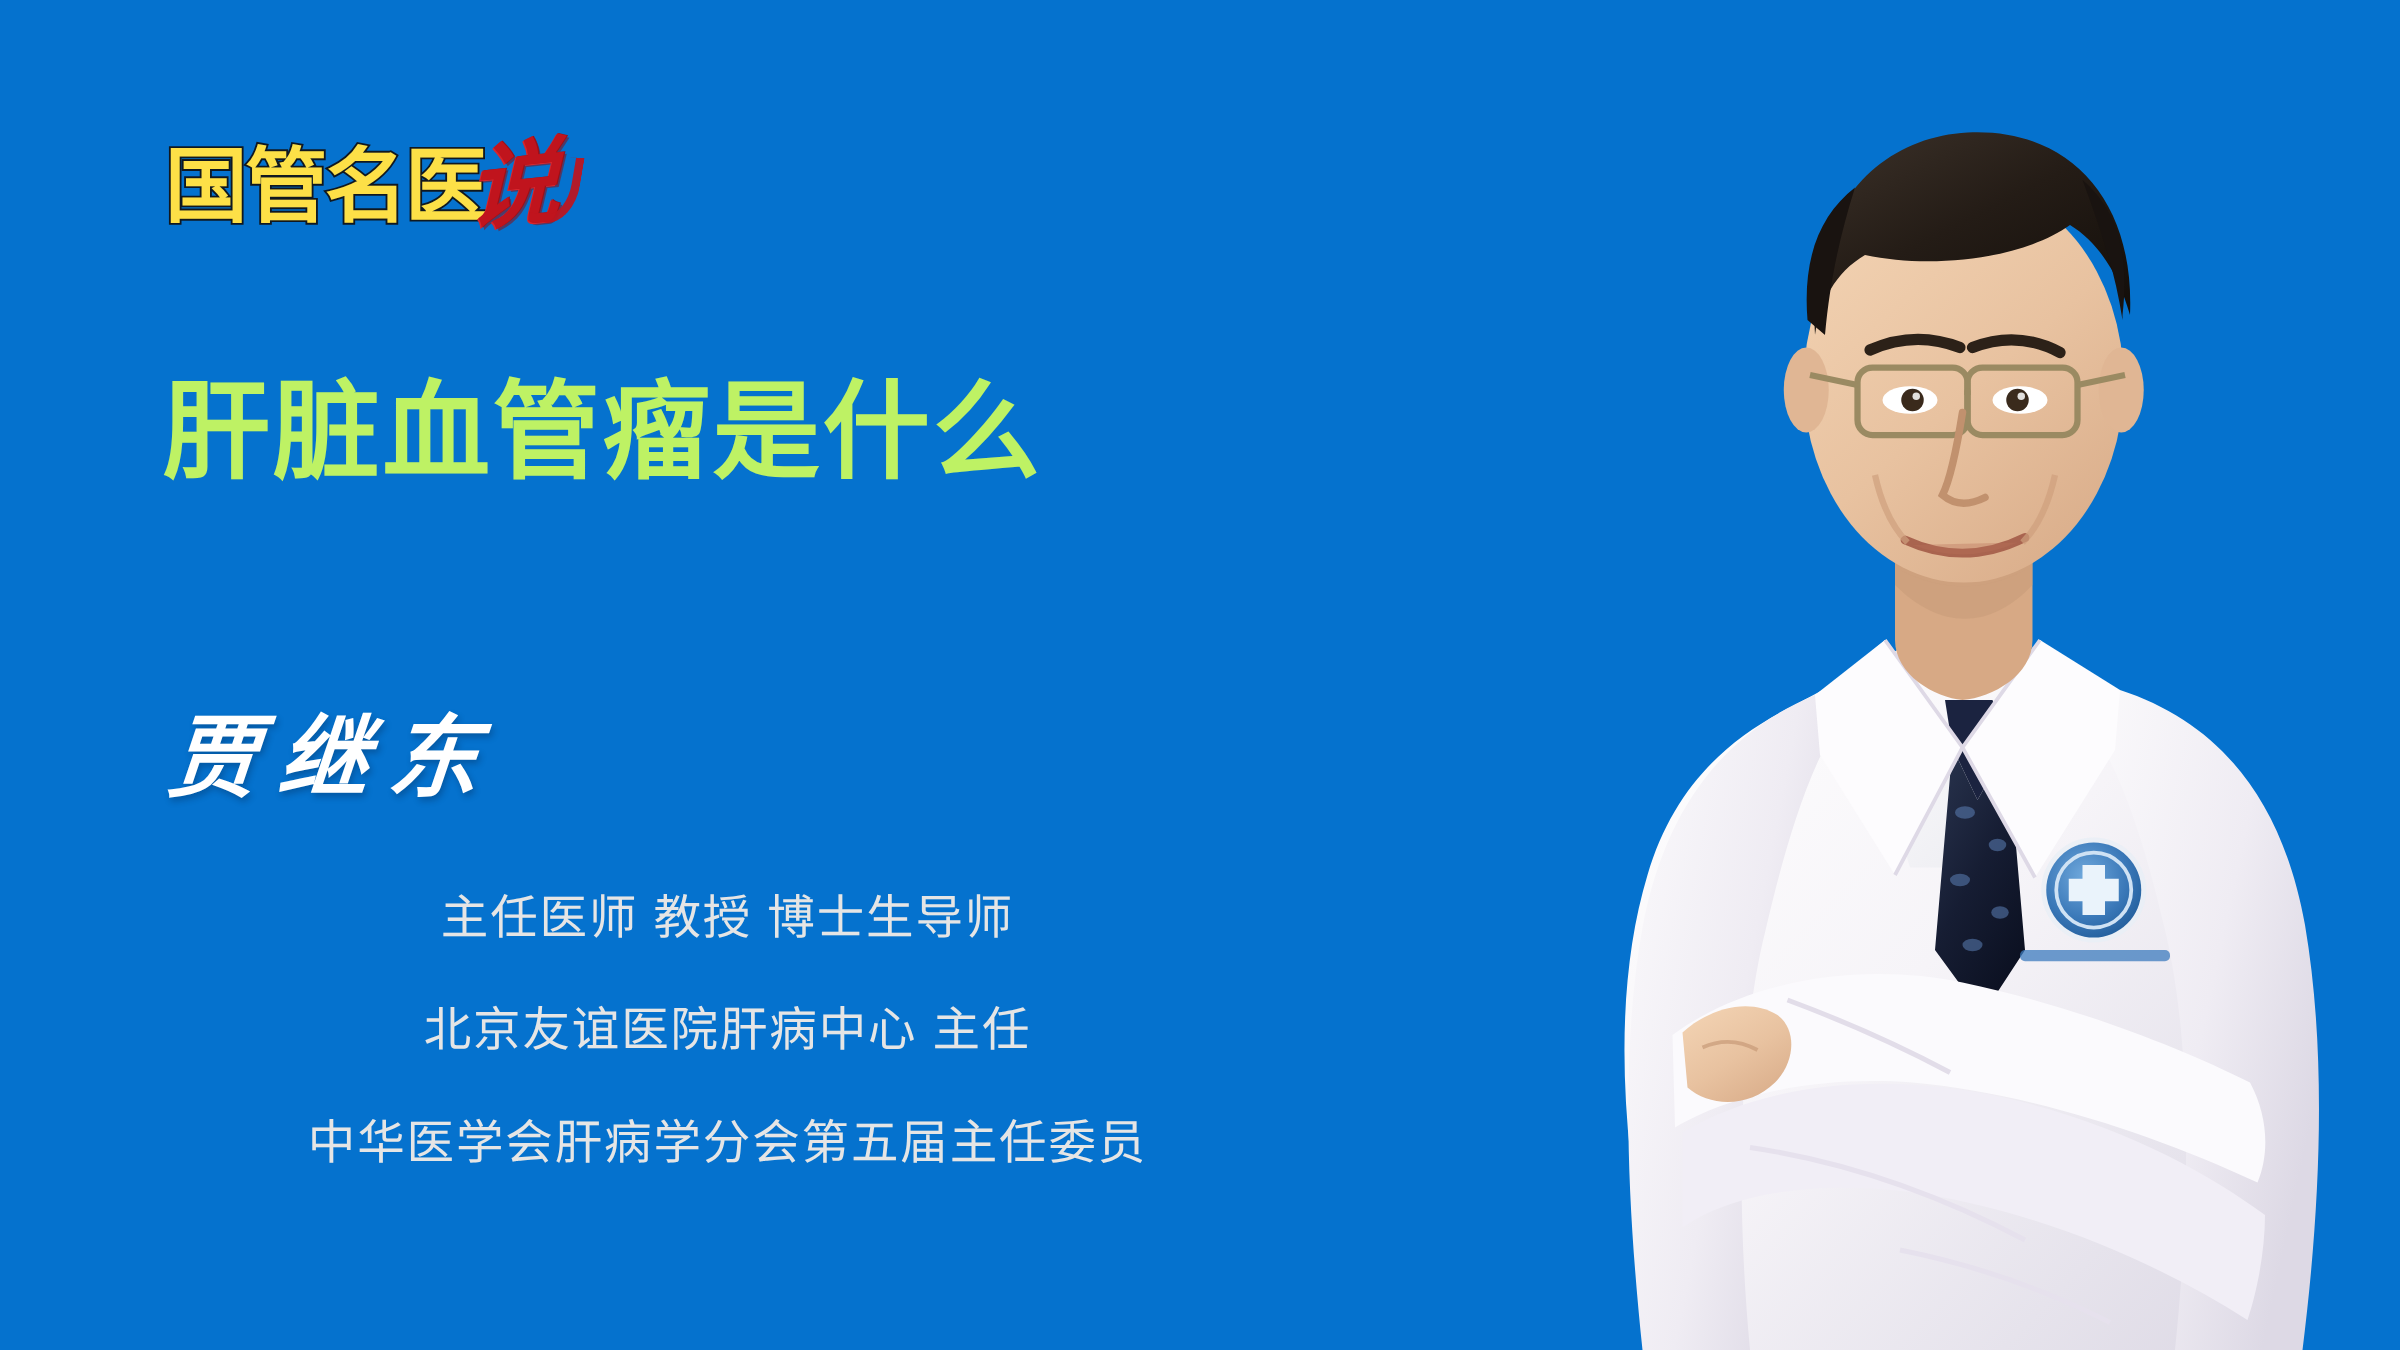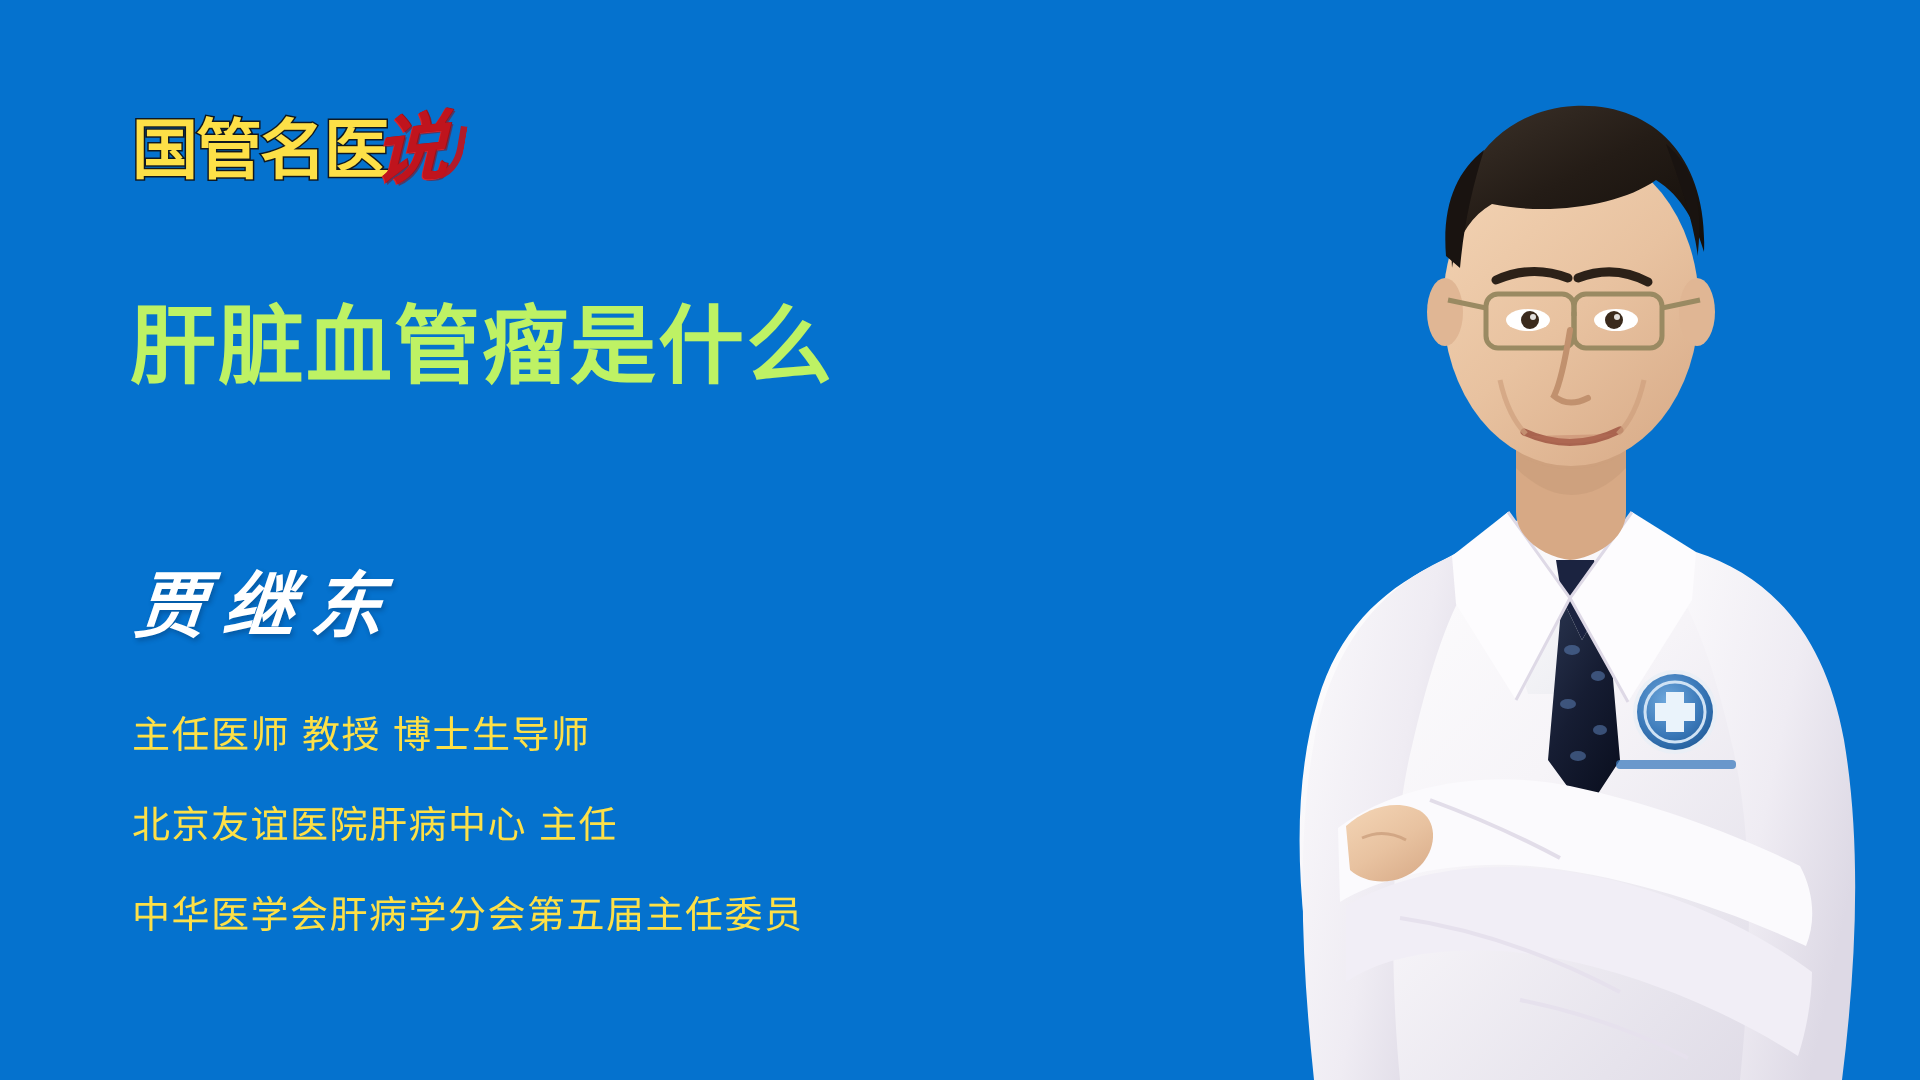--- a/index.html
+++ b/index.html
@@ -110,23 +110,24 @@
     position: absolute;
     left: 132px;
     top: 716px;
     width: 900px;
   }
   .credential-line {
     font-size: 38px;
     font-weight: 400;
     line-height: 1;
     letter-spacing: 1.5px;
-    color: #fde047;
+    color: #e5e5e5;
     margin-bottom: 52px;
     white-space: nowrap;
+    text-align: center;
   }
   .credential-line:last-child { margin-bottom: 0; }
 
   
   .portrait {
     position: absolute;
     right: 0;
     bottom: 0;
     width: 820px;
     height: 1080px;

